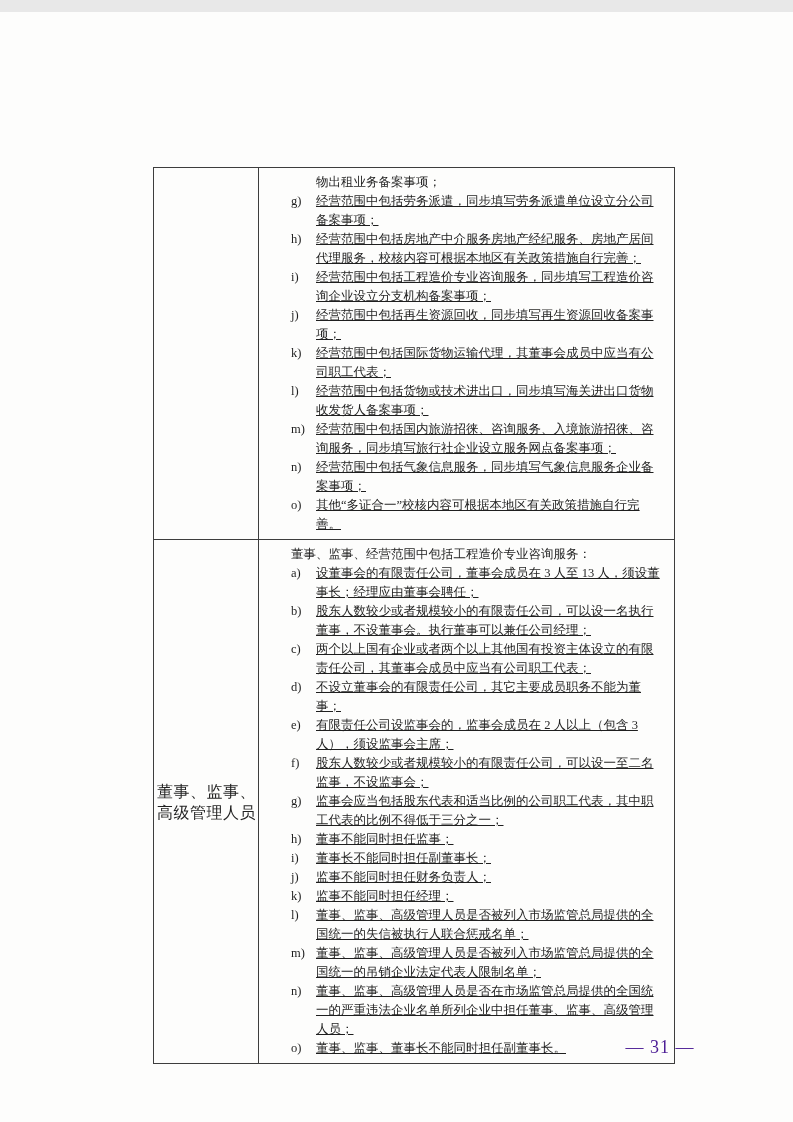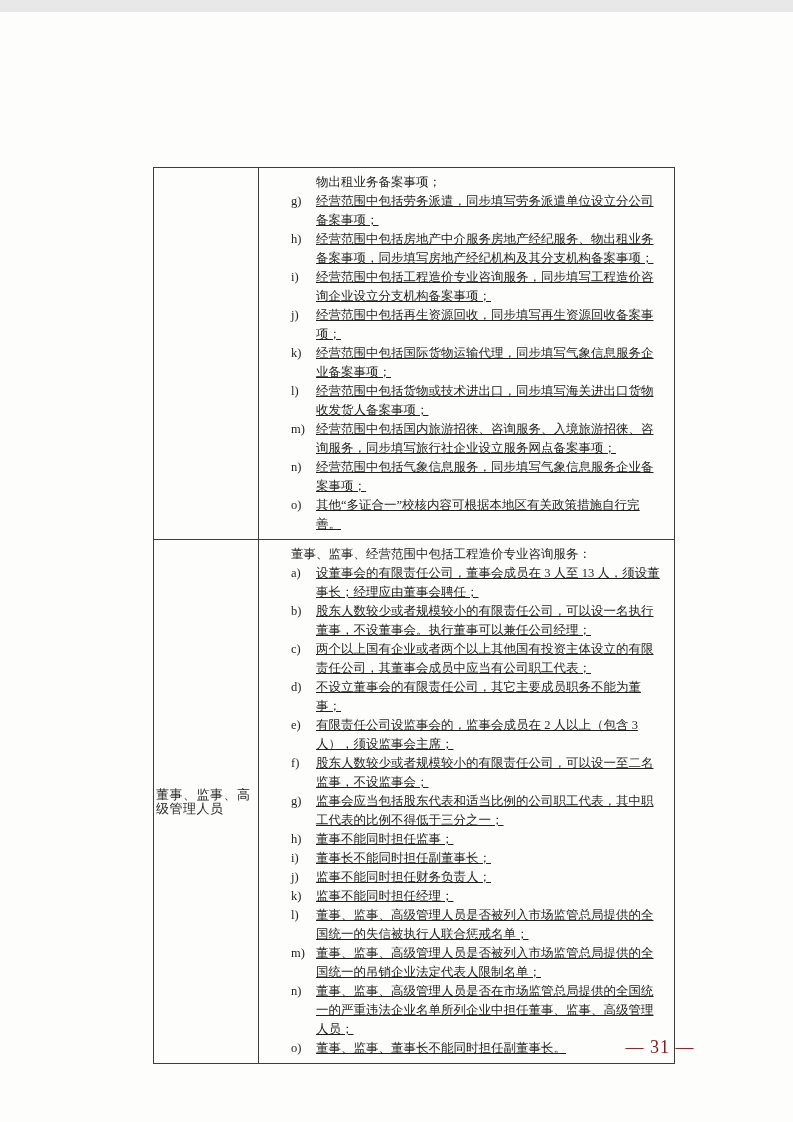--- a/index.html
+++ b/index.html
@@ -25,23 +25,23 @@
     border-collapse: collapse;
     table-layout: fixed;
   }
   .doc-table td {
     border: 1.6px solid #3d3d3d;
     vertical-align: top;
   }
   .label-cell {
     width: 100px;
     vertical-align: middle !important;
-    text-align: left;
-    font-size: 13px;
-    line-height: 14px;
+    text-align: right;
+    font-size: 16px;
+    line-height: 21px;
     padding: 4px 2px;
     letter-spacing: 0.5px;
   }
   .content-cell {
     width: 405px;
     font-size: 12.5px;
     line-height: 19px;
     padding: 5px 10px 5px 0;
   }
   .lead-line {
@@ -64,21 +64,21 @@
     min-width: 0;
     text-decoration: underline;
   }
   .page-number {
     position: absolute;
     left: 600px;
     top: 1025px;
     width: 120px;
     text-align: center;
     font-size: 18px;
-    color: #7f1d1d;
+    color: #4c1d95;
     letter-spacing: 1px;
     white-space: nowrap;
   }
 </style>
 </head>
 <body>
 
 <div class="sheet">
 
   <table class="doc-table">
@@ -86,33 +86,33 @@
         <tr>
           <td class="label-cell"></td>
           <td class="content-cell">
             <div class="lead-line">物出租业务备案事项；</div>
             <div class="item">
               <span class="marker">g)</span>
               <span class="text">经营范围中包括劳务派遣，同步填写劳务派遣单位设立分公司备案事项；</span>
             </div>
             <div class="item">
               <span class="marker">h)</span>
-              <span class="text">经营范围中包括房地产中介服务房地产经纪服务、物出租业务备案事项，同步填写房地产经纪机构及其分支机构备案事项；</span>
+              <span class="text">经营范围中包括房地产中介服务房地产经纪服务、房地产居间代理服务，校核内容可根据本地区有关政策措施自行完善；</span>
             </div>
             <div class="item">
               <span class="marker">i)</span>
               <span class="text">经营范围中包括工程造价专业咨询服务，同步填写工程造价咨询企业设立分支机构备案事项；</span>
             </div>
             <div class="item">
               <span class="marker">j)</span>
               <span class="text">经营范围中包括再生资源回收，同步填写再生资源回收备案事项；</span>
             </div>
             <div class="item">
               <span class="marker">k)</span>
-              <span class="text">经营范围中包括国际货物运输代理，同步填写气象信息服务企业备案事项；</span>
+              <span class="text">经营范围中包括国际货物运输代理，其董事会成员中应当有公司职工代表；</span>
             </div>
             <div class="item">
               <span class="marker">l)</span>
               <span class="text">经营范围中包括货物或技术进出口，同步填写海关进出口货物收发货人备案事项；</span>
             </div>
             <div class="item">
               <span class="marker">m)</span>
               <span class="text">经营范围中包括国内旅游招徕、咨询服务、入境旅游招徕、咨询服务，同步填写旅行社企业设立服务网点备案事项；</span>
             </div>
             <div class="item">

